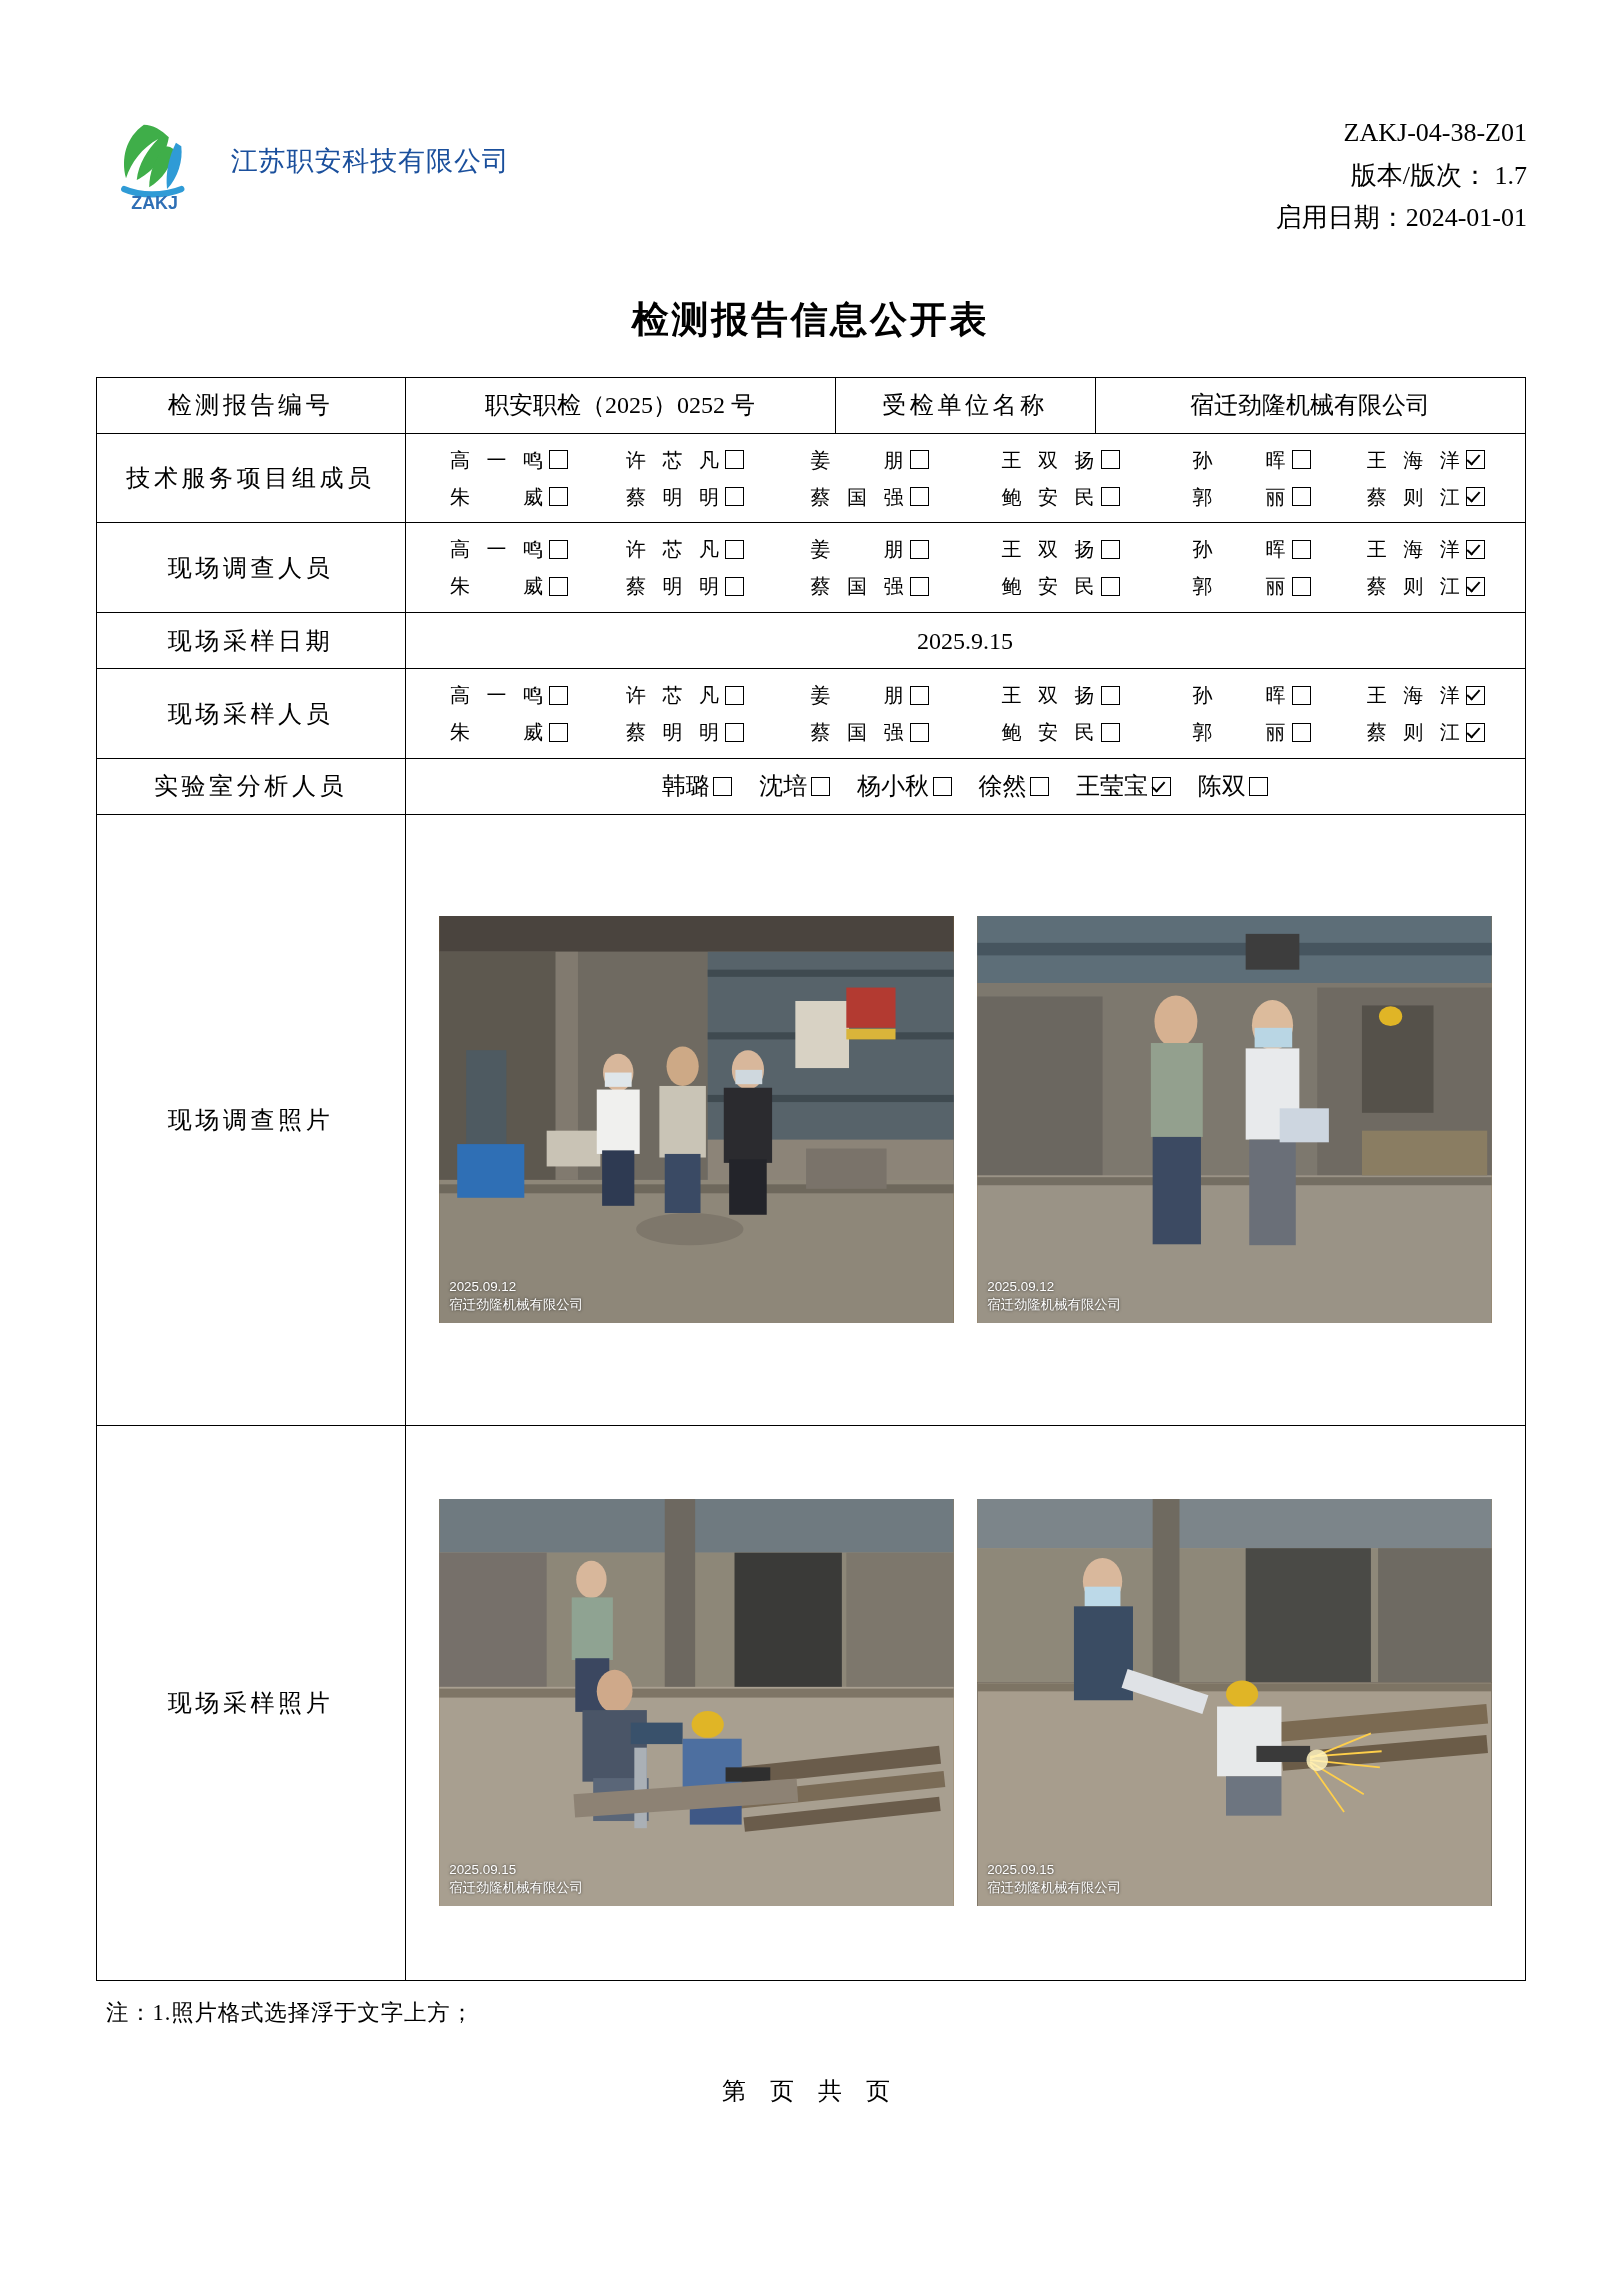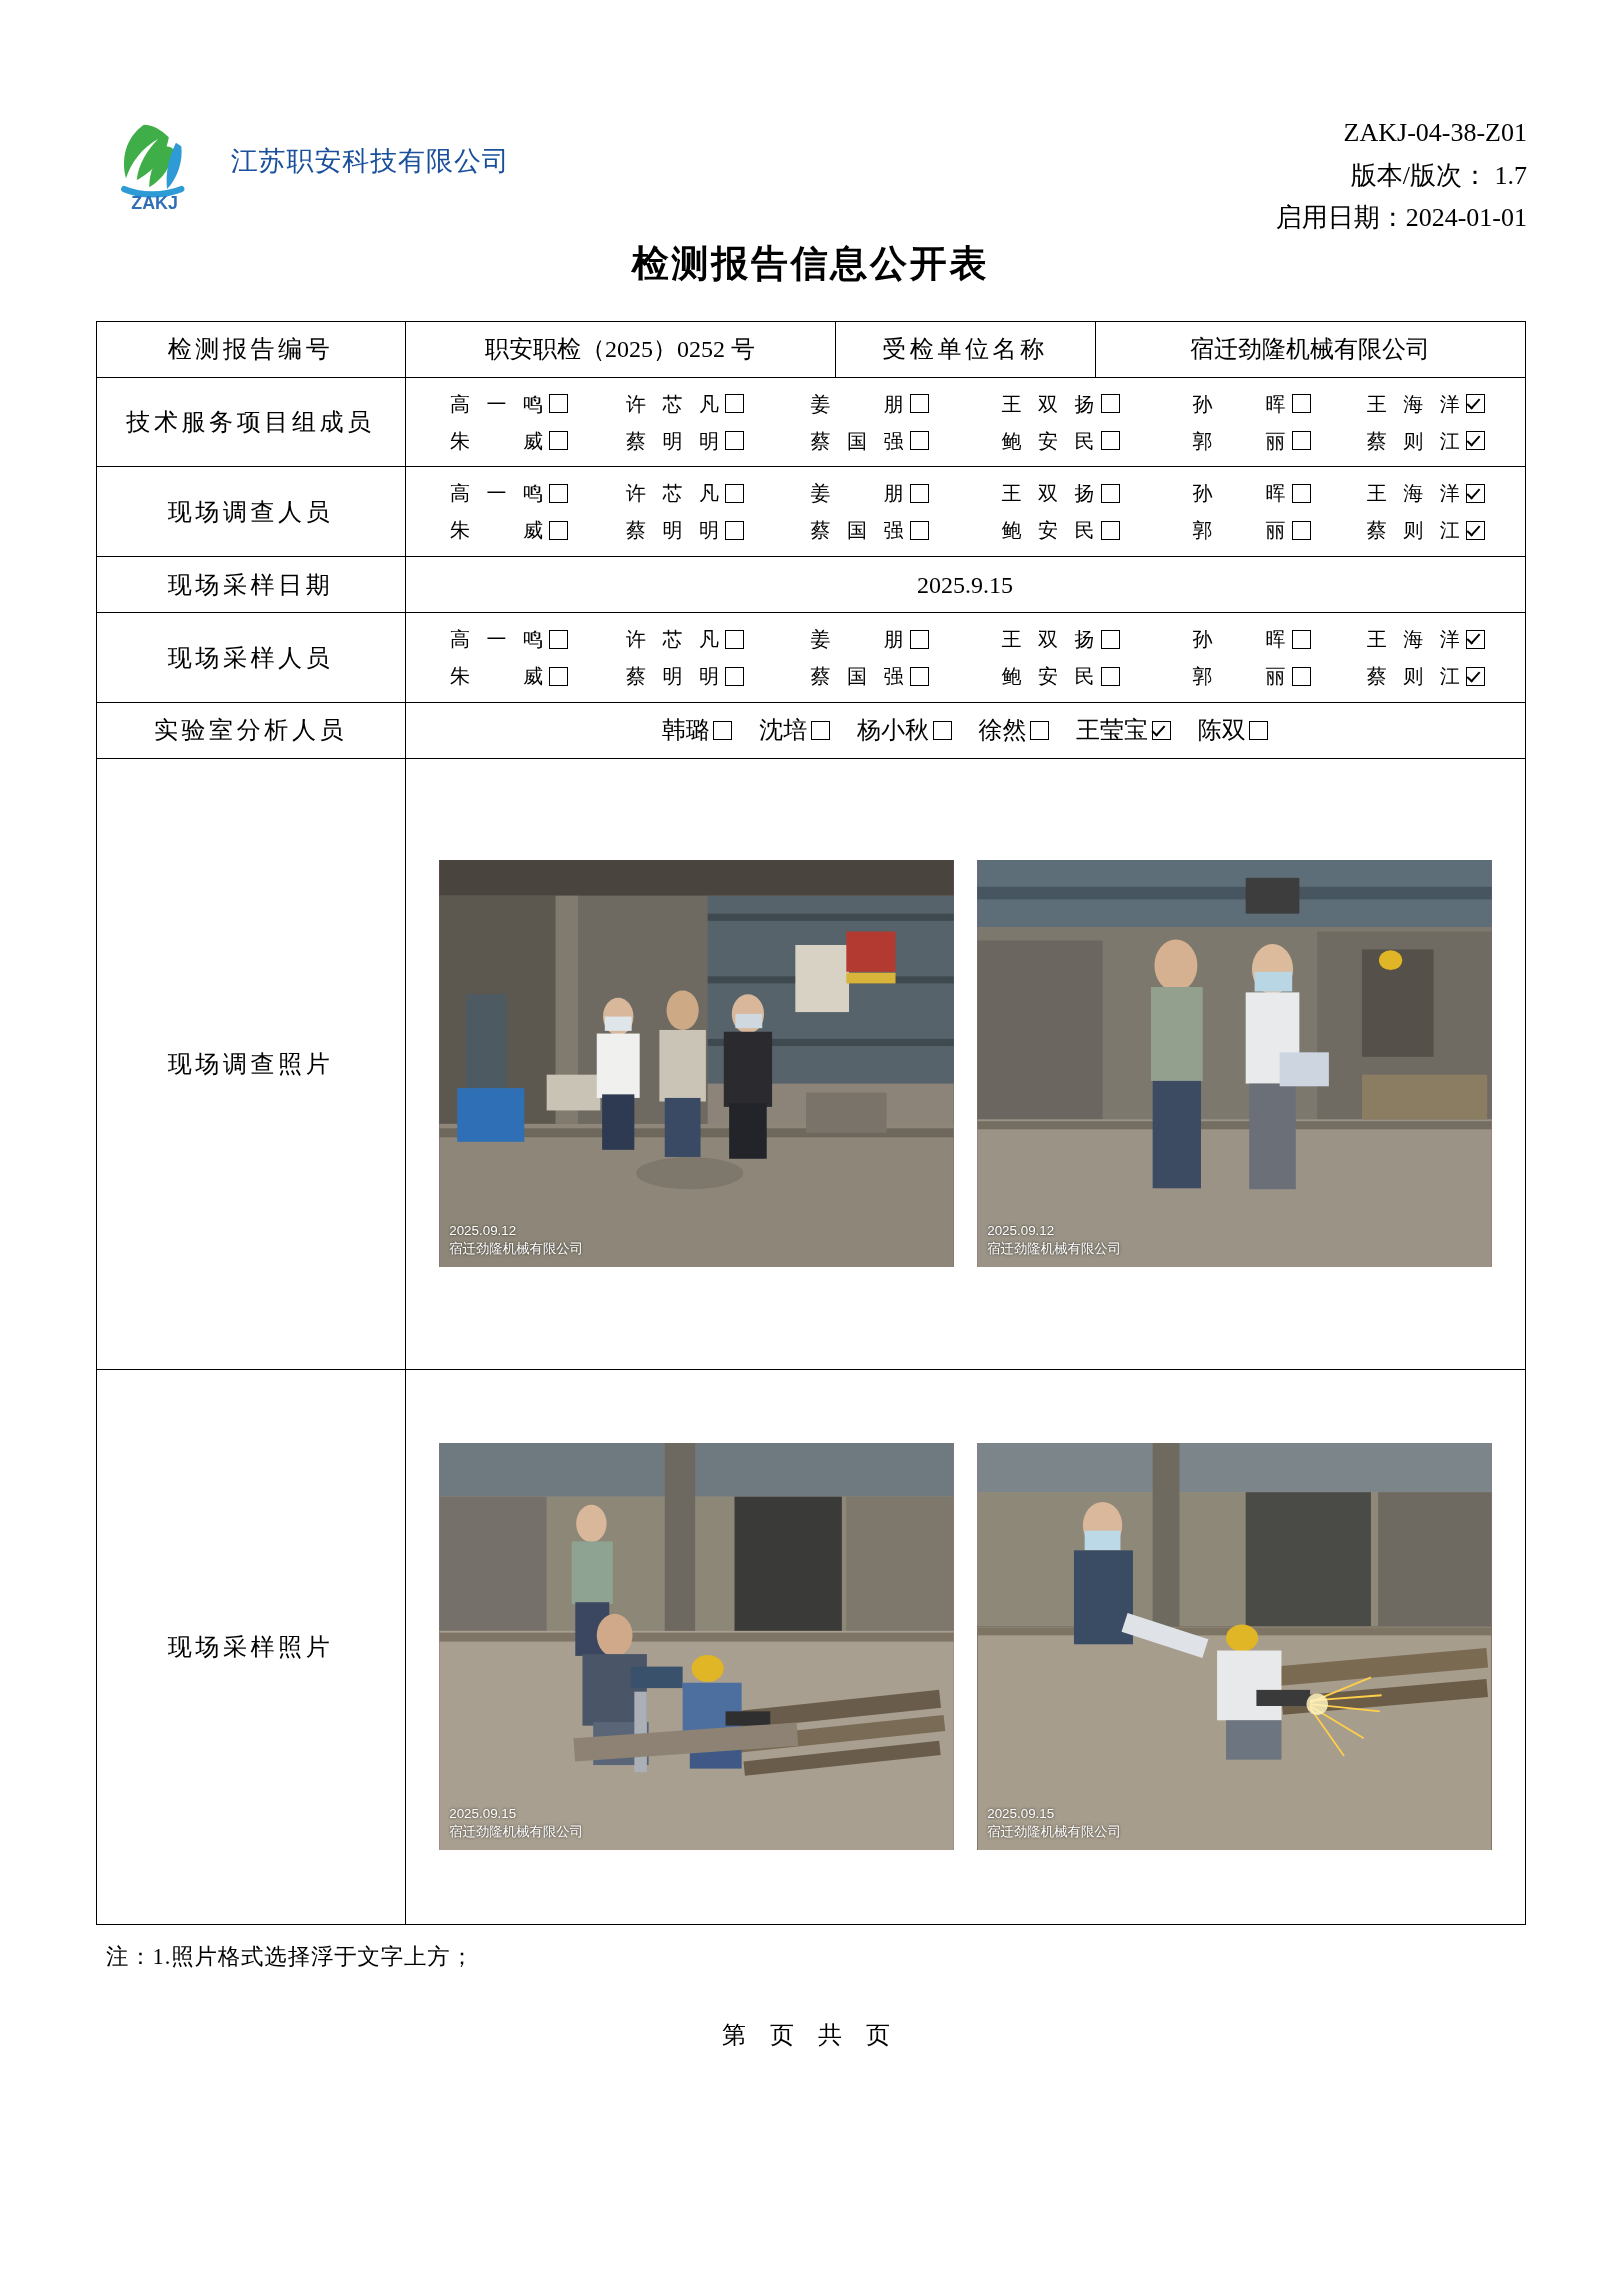--- a/index.html
+++ b/index.html
@@ -54,20 +54,21 @@
     line-height: 1.62;
     padding-top: 5.4px;
   }
   .header-right div { white-space: nowrap; text-align: right; }
 
   
   .doc-title {
     text-align: center;
     font-size: 37px;
     font-weight: bold;
+    margin-top: 56px;
     letter-spacing: 2.7px;
     font-family: "Liberation Serif", serif;
   }
 
   
   table.main {
     border-collapse: collapse;
     width: 1428px;
     margin: 32px auto 0 auto;
     table-layout: fixed;
@@ -147,21 +148,21 @@
     align-items: center;
     gap: 23px;
     padding: 36px 12.5px;
     box-sizing: border-box;
   }
   .photo {
     width: 515px;
     height: 407px;
     position: relative;
     overflow: hidden;
-    background: #a21caf;
+    background: #a16207;
   }
   .photo svg { position: absolute; left: 0; top: 0; }
   .stamp {
     position: absolute;
     left: 10.7px;
     bottom: 9px;
     color: #ffffff;
     font-size: 13.4px;
     line-height: 1.35;
     font-family: "Liberation Sans", sans-serif;

